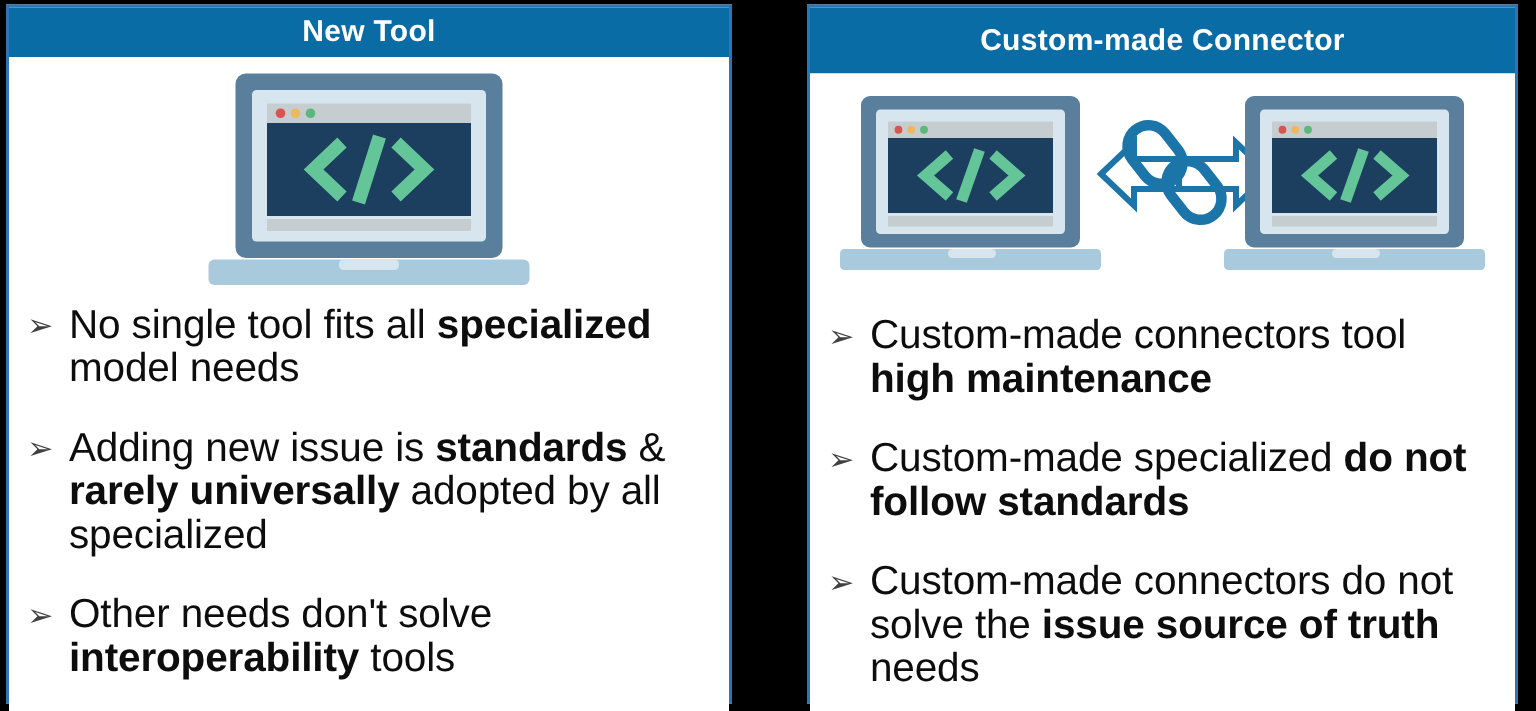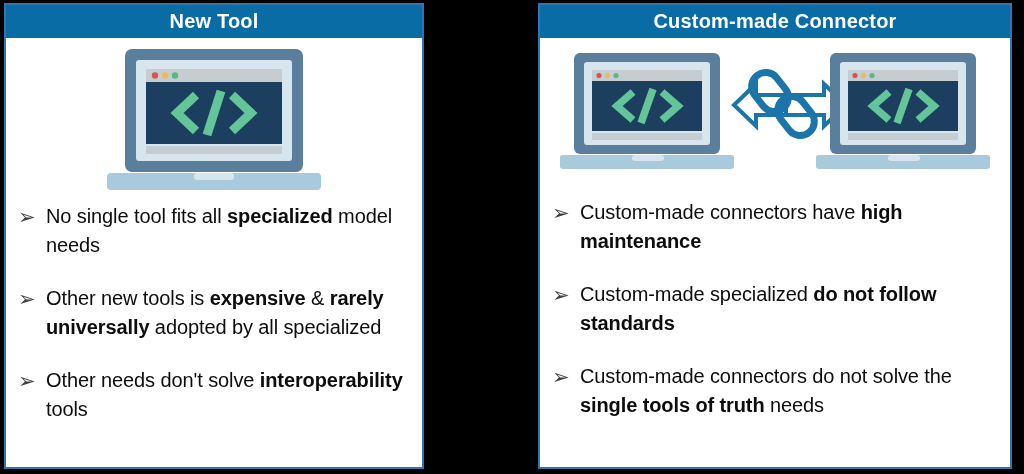--- a/index.html
+++ b/index.html
@@ -25,37 +25,37 @@
   .panel {
     position: absolute;
     top: 3px;
     height: 466px;
     background: #ffffff;
     border: 2px solid #2e75b6;
     box-sizing: border-box;
     display: flex;
     flex-direction: column;
   }
-  #panel-left  { left: 4px;   width: 420px; }
+  #panel-left  { left: 4px;   width: 484px; }
   #panel-right { left: 538px; width: 474px; }
 
   .panel-header {
     background: #0a6ca5;
     color: #ffffff;
     text-align: center;
     font-weight: bold;
     letter-spacing: 0.2px;
     flex: 0 0 auto;
     display: flex;
     align-items: center;
     justify-content: center;
     box-sizing: border-box;
   }
   #panel-left  .panel-header { height: 33px; font-size: 20px; }
-  #panel-right .panel-header { height: 33px; font-size: 20px; text-align: right; }
+  #panel-right .panel-header { height: 44px; font-size: 20px; text-align: right; }
 
   .panel-body {
     flex: 1 1 auto;
     position: relative;
     display: flex;
     flex-direction: column;
     background: #ffffff;
   }
 
   
@@ -87,21 +87,21 @@
     flex: 0 0 auto;
     width: 28px;
     font-size: 21px;
     line-height: 30px;
     color: #404040;
     text-align: left;
     font-family: "DejaVu Sans", sans-serif;
   }
   .bullet-text {
     flex: 1 1 auto;
-    font-size: 20px;
+    font-size: 27px;
     line-height: 29px;
     color: #0d0d0d;
     letter-spacing: -0.1px;
   }
   .bullet-text b { font-weight: bold; }
 
   
   .laptop {
     position: relative;
     display: block;
@@ -150,21 +150,21 @@
 
       <div class="bullets" id="bullets-left">
 
         <div class="bullet-item">
           <span class="bullet-marker">➢</span>
           <span class="bullet-text"><span>No single tool fits all </span><b>specialized</b><span> model needs</span></span>
         </div>
 
         <div class="bullet-item">
           <span class="bullet-marker">➢</span>
-          <span class="bullet-text"><span>Other new tools is </span><b>expensive</b><span> &amp; </span><b>rarely universally</b><span> adopted by all specialized</span></span>
+          <span class="bullet-text"><span>Adding new issue is </span><b>standards</b><span> &amp; </span><b>rarely universally</b><span> adopted by all specialized</span></span>
         </div>
 
         <div class="bullet-item">
           <span class="bullet-marker">➢</span>
           <span class="bullet-text"><span>Other needs don't solve </span><b>interoperability</b><span> tools</span></span>
         </div>
 
       </div>
     </div>
   </div>
@@ -225,30 +225,30 @@
             </g>
 
           </svg>
         </span>
       </div>
 
       <div class="bullets" id="bullets-right">
 
         <div class="bullet-item">
           <span class="bullet-marker">➢</span>
-          <span class="bullet-text"><span>Custom-made connectors have </span><b>high maintenance</b></span>
+          <span class="bullet-text"><span>Custom-made connectors tool </span><b>high maintenance</b></span>
         </div>
 
         <div class="bullet-item">
           <span class="bullet-marker">➢</span>
           <span class="bullet-text"><span>Custom-made specialized </span><b>do not follow standards</b></span>
         </div>
 
         <div class="bullet-item">
           <span class="bullet-marker">➢</span>
-          <span class="bullet-text"><span>Custom-made connectors do not solve the </span><b>single tools of truth</b><span> needs</span></span>
+          <span class="bullet-text"><span>Custom-made connectors do not solve the </span><b>issue source of truth</b><span> needs</span></span>
         </div>
 
       </div>
     </div>
   </div>
 
 </div>
 
 </body></html>

